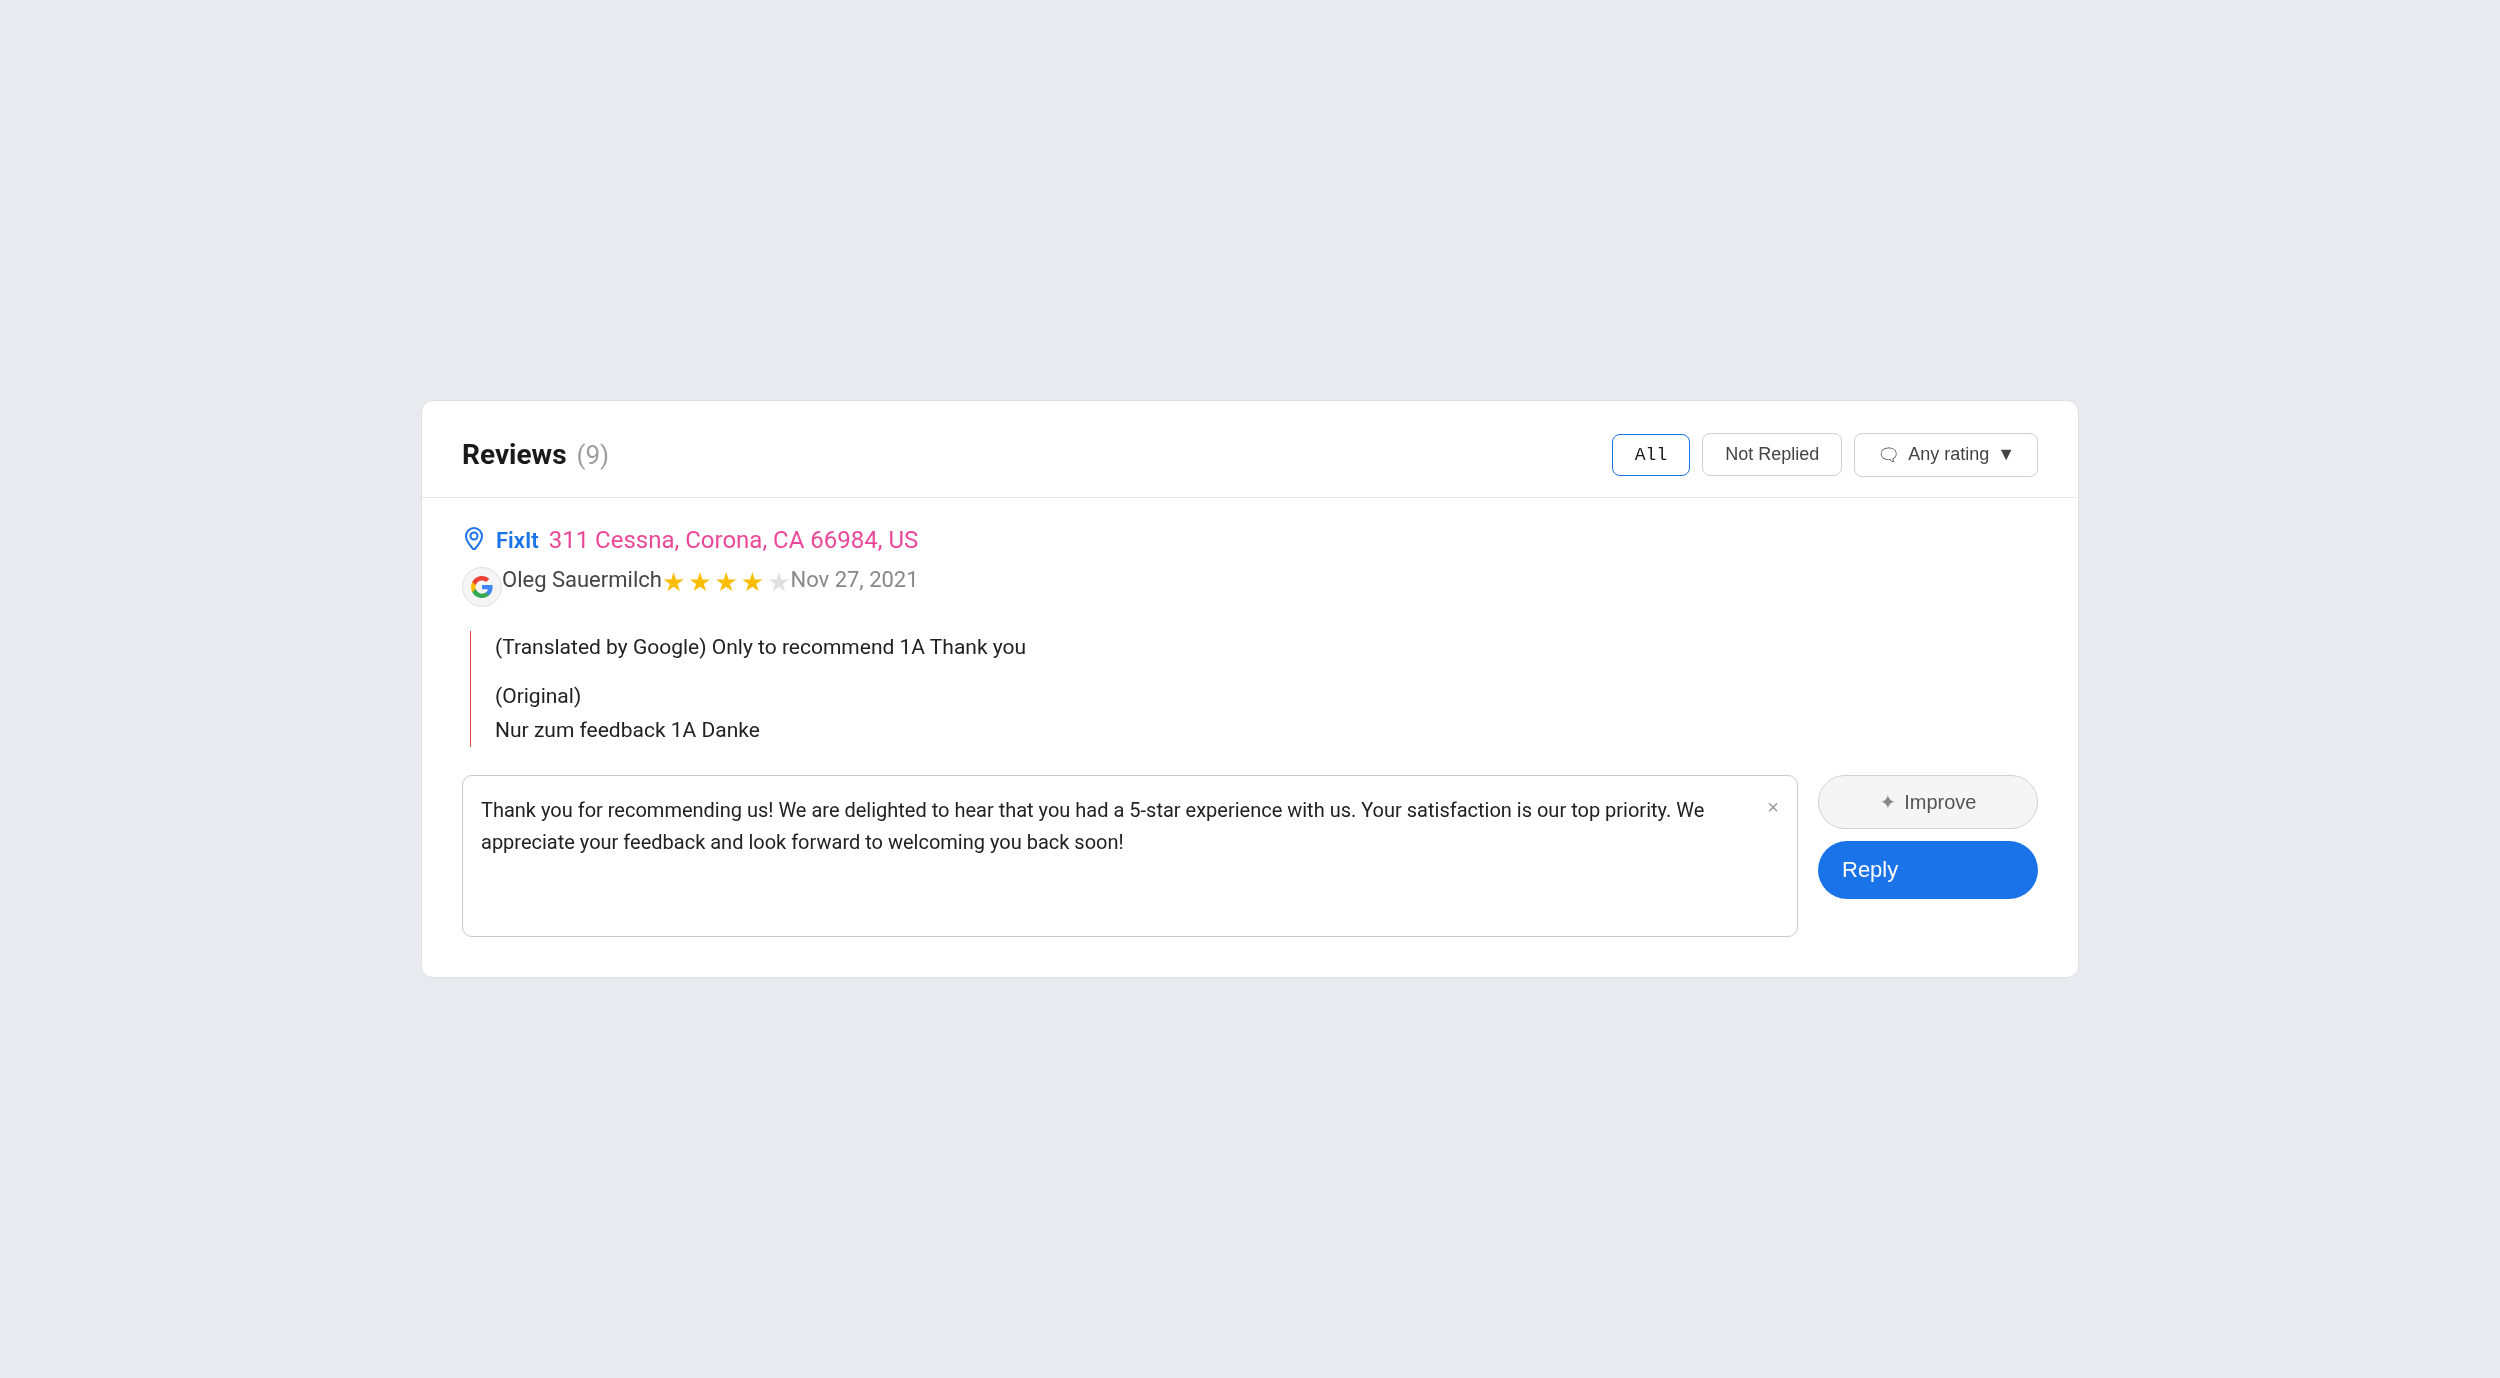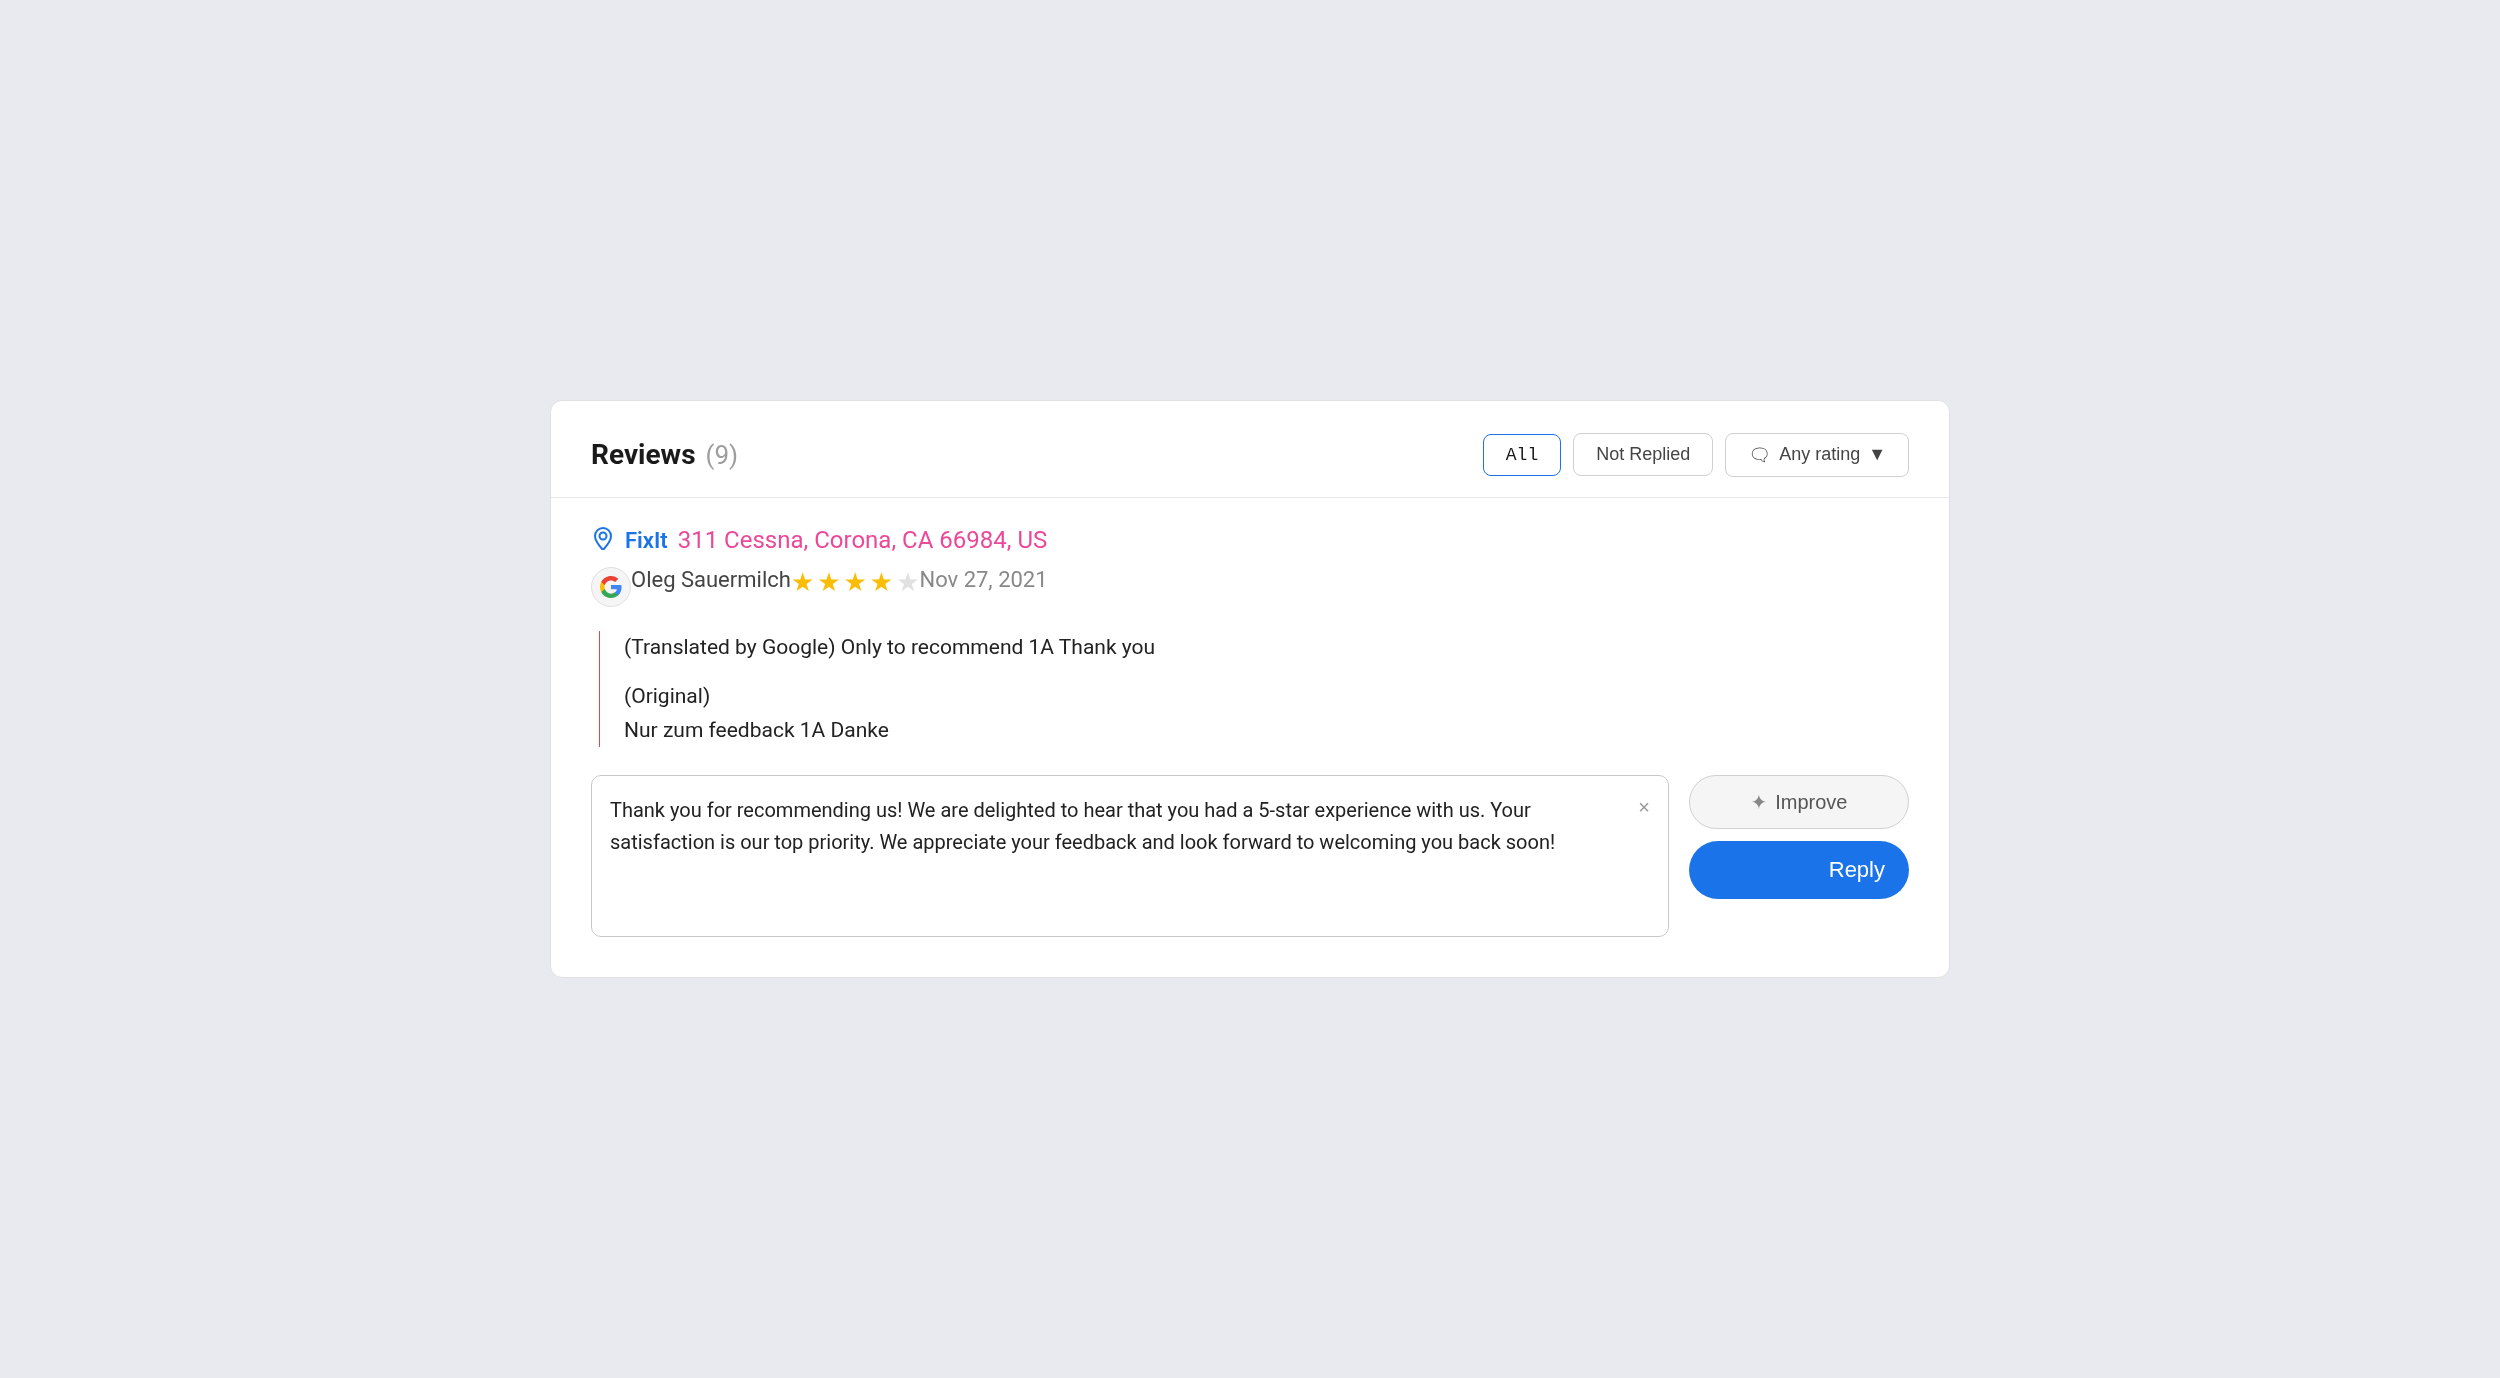--- a/index.html
+++ b/index.html
@@ -15,21 +15,21 @@
       justify-content: center;
       align-items: center;
       min-height: 100vh;
       padding: 20px;
     }
 
     .card {
       background: #ffffff;
       border-radius: 12px;
       border: 1px solid #e0e0e0;
-      width: 1400px;
+      width: 1658px;
       max-width: 100%;
       padding: 32px 40px 40px;
     }
 
     .header {
       display: flex;
       align-items: center;
       justify-content: space-between;
       margin-bottom: 20px;
     }
@@ -247,21 +247,21 @@
 
     .reply-btn {
       border: none;
       border-radius: 30px;
       background: #1a73e8;
       padding: 16px 24px;
       font-size: 22px;
       color: #fff;
       cursor: pointer;
       font-weight: 500;
-      text-align: right;
+      text-align: left;
     }
   </style>
 </head>
 <body>
 
 <div class="card">
 
   <div class="header">
     <div class="header-title">
       <span class="reviews-title">Reviews</span>

